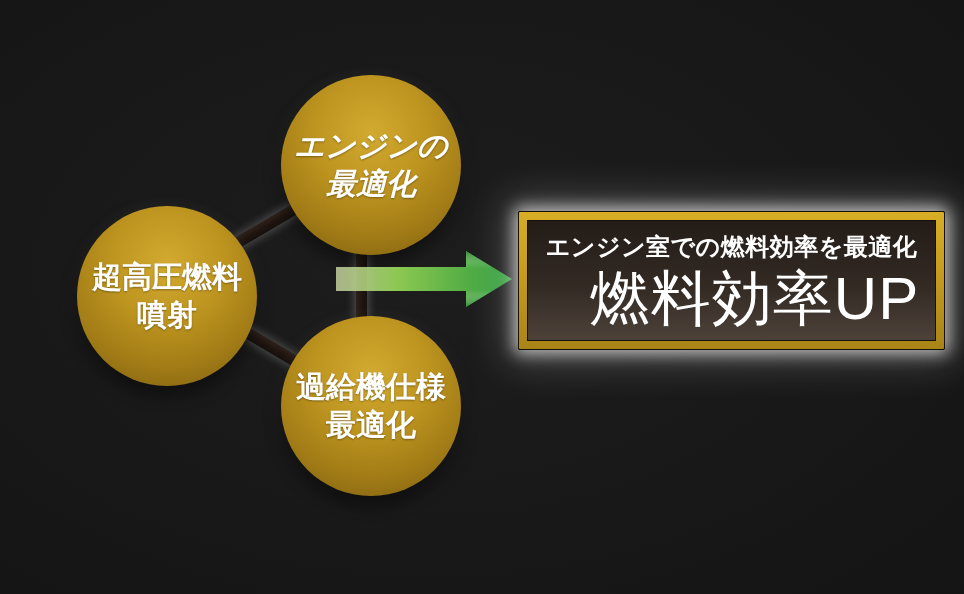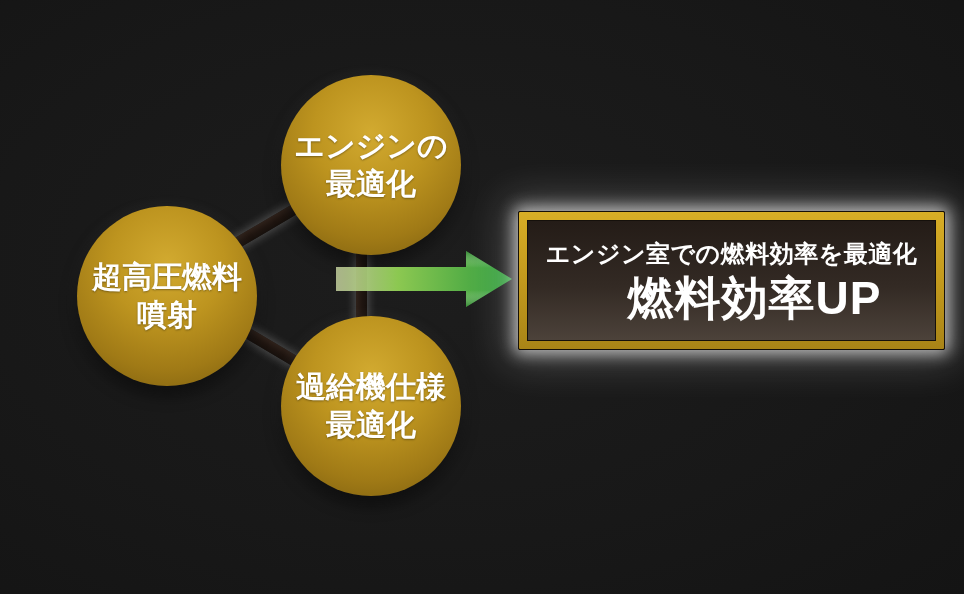--- a/index.html
+++ b/index.html
@@ -45,21 +45,21 @@
     align-items: center;
     justify-content: center;
     text-align: center;
     color: #ffffff;
     font-weight: bold;
     font-size: 30px;
     line-height: 38px;
     text-shadow: 0 1px 2px rgba(0,0,0,0.35);
   }
   .circle-left   { left: 77px;  top: 206px; }
-  .circle-top    { left: 281px; top: 75px;  }
+  .circle-top    { left: 281px; top: 75px; font-style: italic;  }
   .circle-bottom { left: 281px; top: 316px; }
 
   
   .arrow-svg {
     position: absolute;
     left: 336px; top: 250px;
     width: 178px; height: 58px;
   }
 
   
@@ -85,22 +85,22 @@
     justify-content: center;
     color: #ffffff;
   }
   .result-subtitle {
     font-size: 24px;
     font-weight: bold;
     letter-spacing: 0.5px;
     margin-bottom: 4px;
   }
   .result-title {
-    font-size: 46px;
-    font-weight: bold;
+    font-size: 60px;
+    font-weight: normal;
     letter-spacing: 1px;
     line-height: 1.05;
     margin-left: 46px;
   }
 </style>
 </head>
 <body>
 
 <div class="stage">
 

